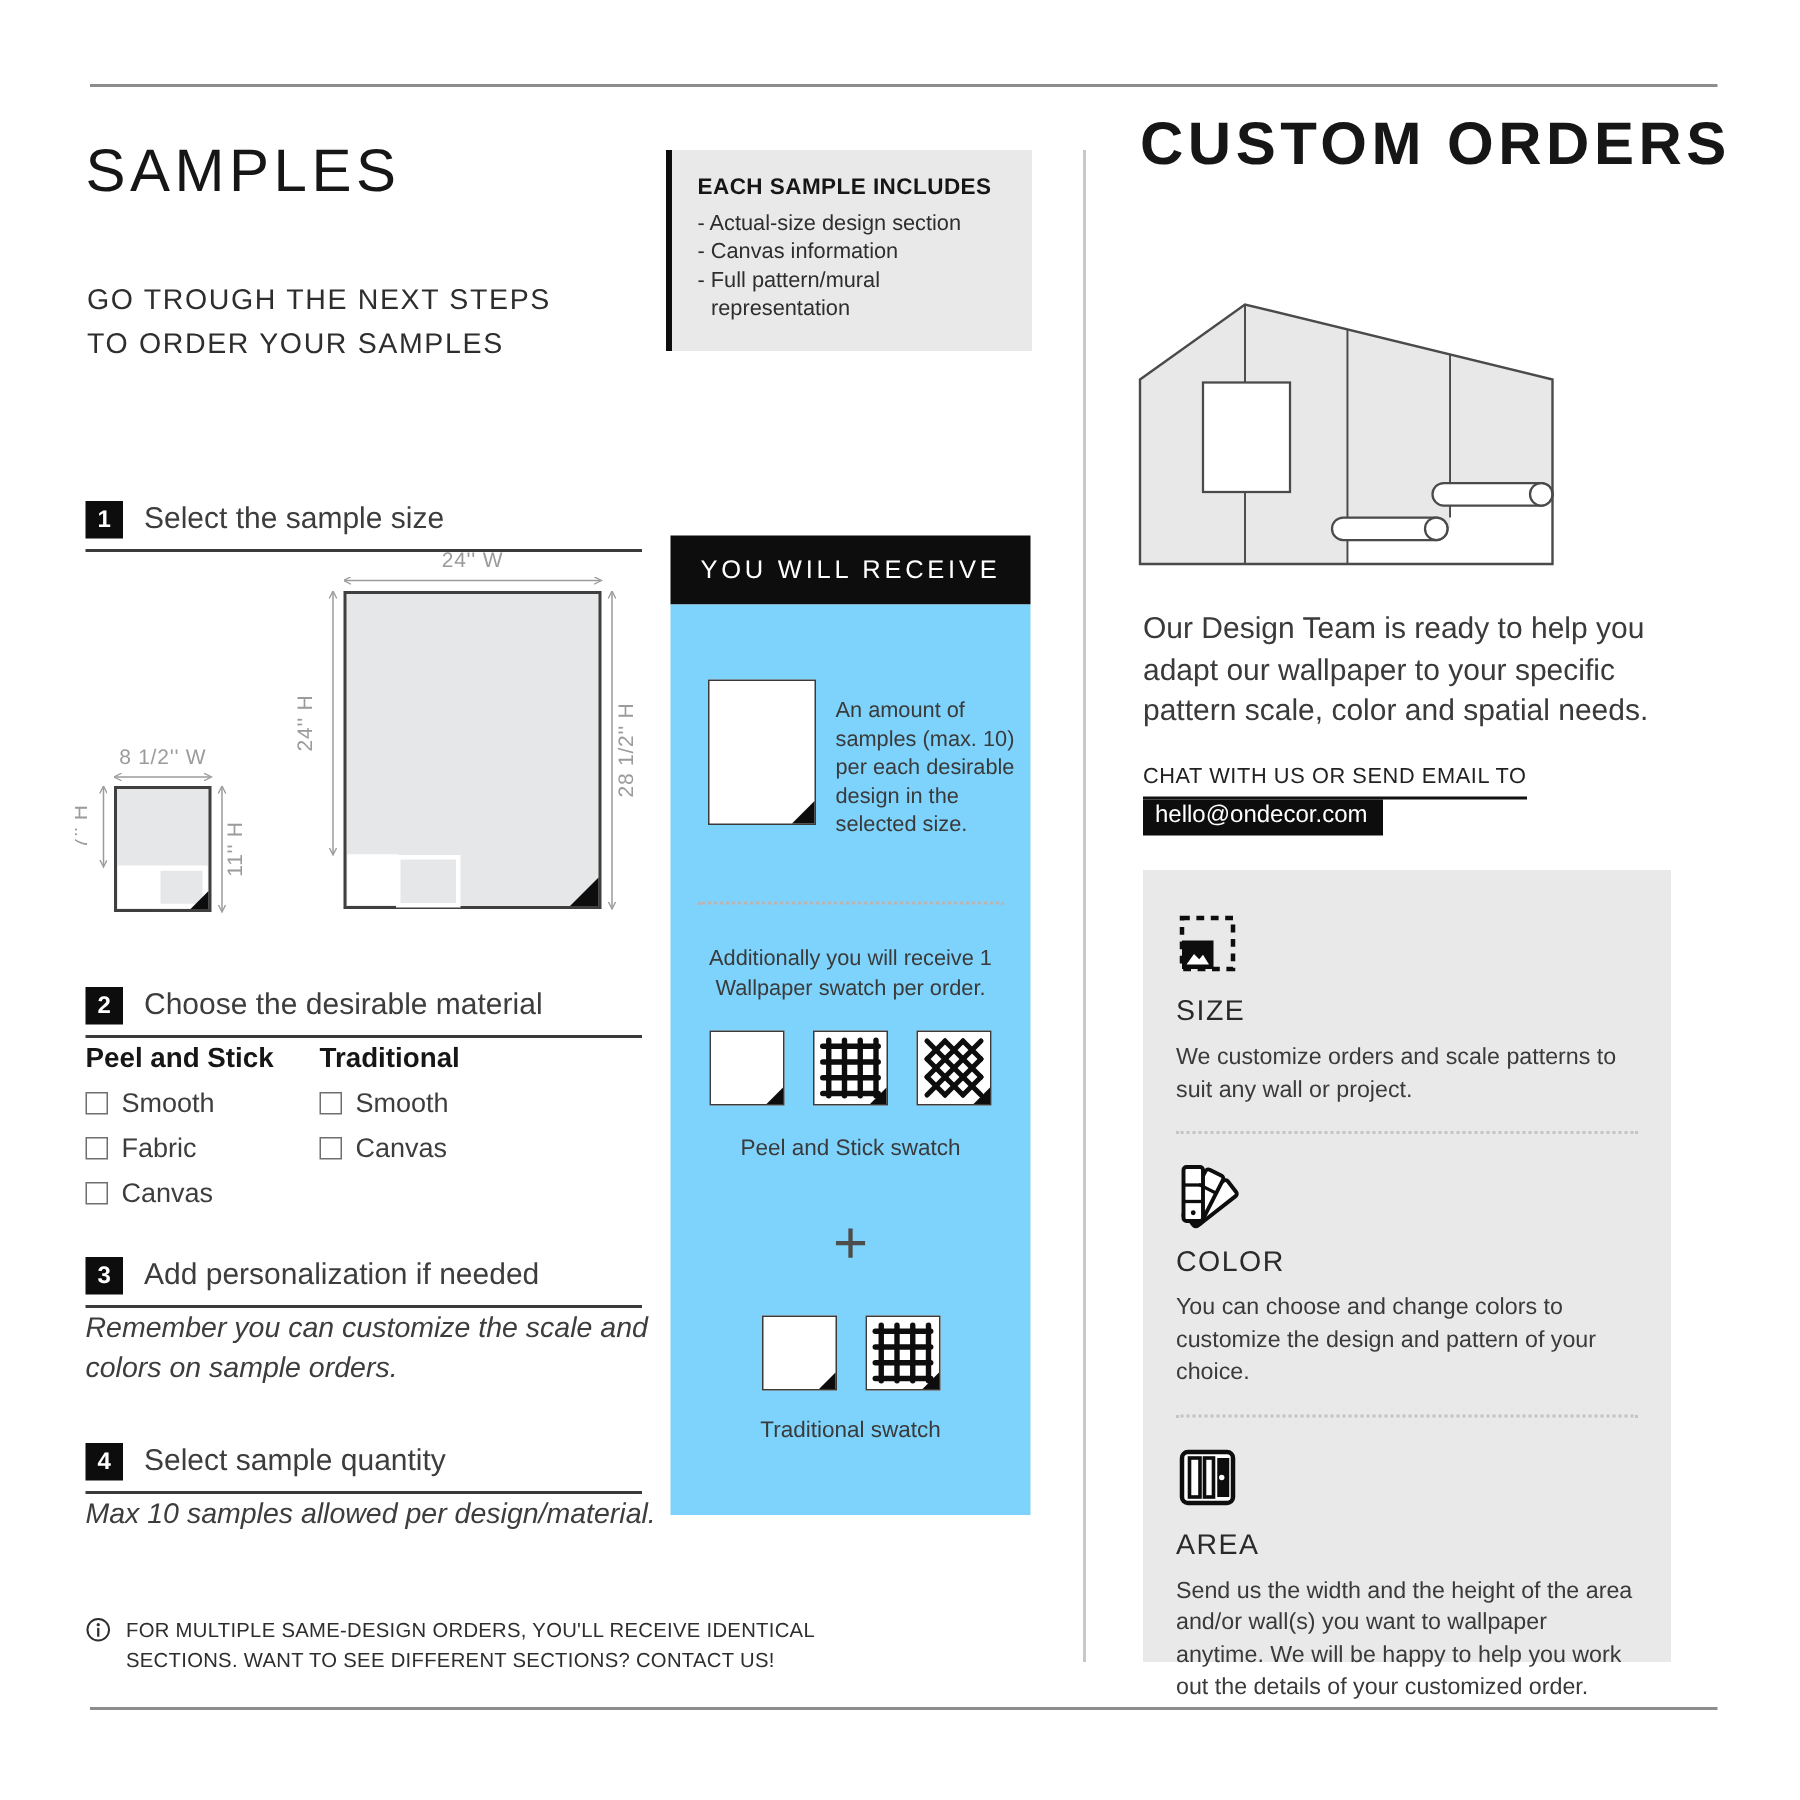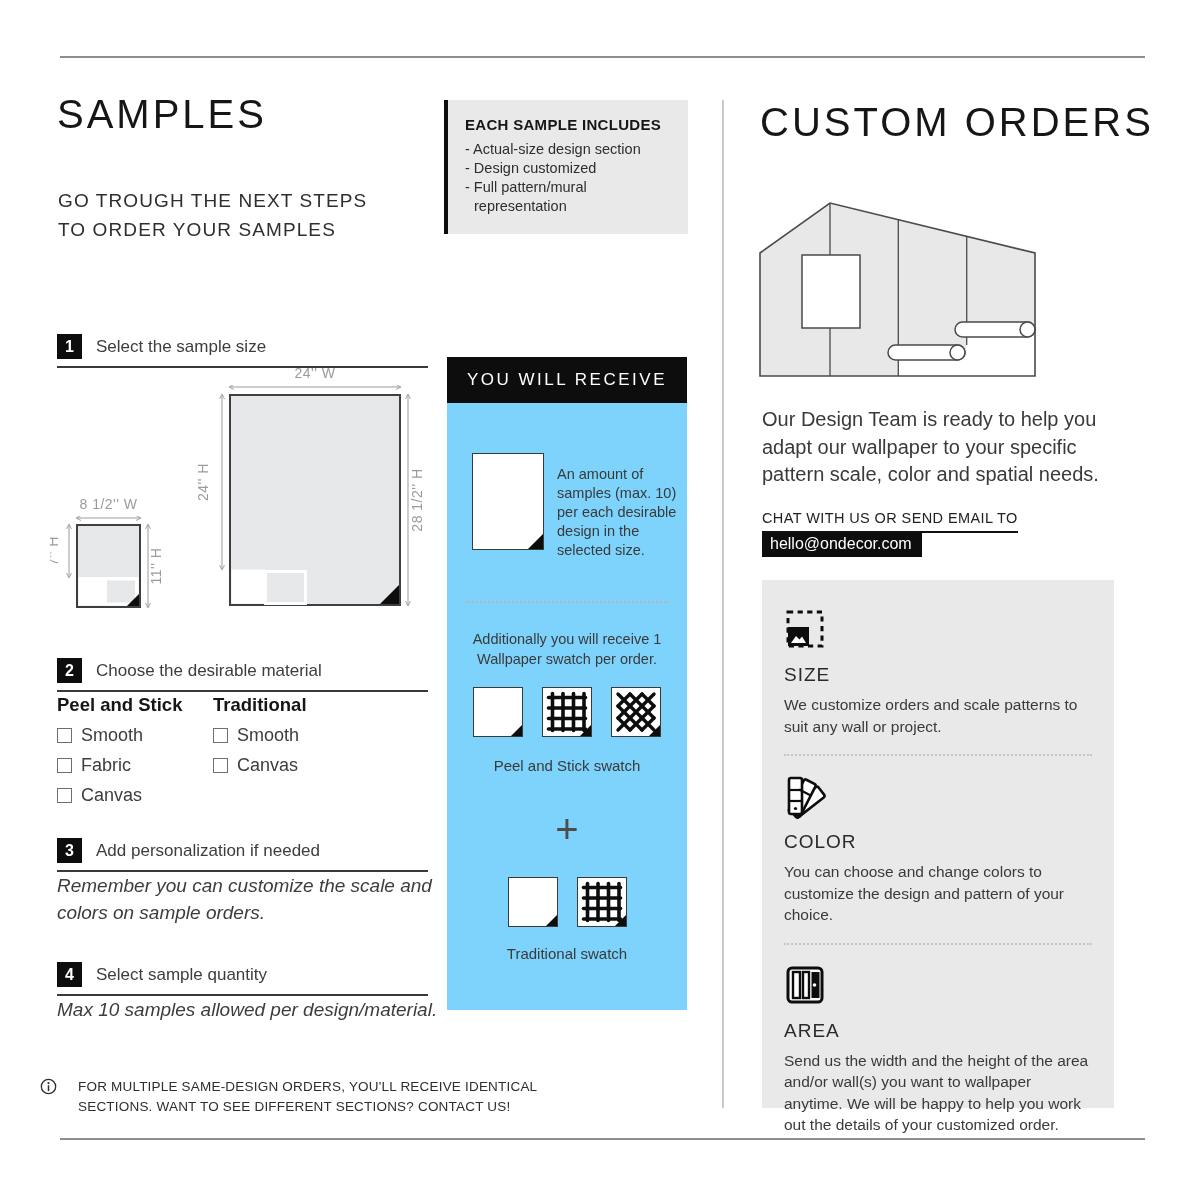--- a/index.html
+++ b/index.html
@@ -6,45 +6,45 @@
   #canvas{position:relative;width:1200px;height:1200px;background:#ffffff;overflow:hidden;
           font-family:"Liberation Sans","DejaVu Sans",sans-serif;color:#3d3d3d;}
   .abs{position:absolute;}
   .rule{position:absolute;left:60px;width:1085px;height:2px;background:#8d8d8d;}
   .rule.top{top:56px;}
   .rule.bottom{top:1138px;}
 
   
   .big-title{position:absolute;margin:0;font-size:40px;font-weight:400;letter-spacing:3px;color:#161616;line-height:48px;}
   #t-samples{left:57px;top:90px;}
-  #t-custom{left:760px;top:98px;}
+  #t-custom{left:760px;top:72px;font-weight:bold;}
 
   .intro{left:58px;top:186px;font-size:19px;letter-spacing:1.1px;line-height:29px;color:#2e2e2e;}
 
   
   .step{position:absolute;left:57px;width:371px;display:flex;align-items:center;gap:14px;
         padding-bottom:7px;border-bottom:2px solid #3a3a3a;}
   .step-num{width:25px;height:25px;background:#0d0d0d;color:#ffffff;font-size:16px;font-weight:700;
             display:flex;align-items:center;justify-content:center;flex:none;}
-  .step-label{font-size:17px;color:#3d3d3d;}
+  .step-label{font-size:20px;color:#3d3d3d;}
 
   .size-diagram{left:50px;top:368px;width:380px;height:255px;}
   .dim{font-size:14px;fill:#9b9b9b;letter-spacing:0.5px;font-family:"Liberation Sans","DejaVu Sans",sans-serif;}
 
   .mat-col{position:absolute;top:694px;}
   #mat-peel{left:57px;} #mat-trad{left:213px;}
   .mat-title{font-size:18.5px;font-weight:700;color:#161616;margin-bottom:6px;}
   .opt{display:flex;align-items:center;gap:9px;margin-top:9px;font-size:18px;color:#3d3d3d;text-align:right;}
   .cb{width:13px;height:13px;border:1.5px solid #6f6f6f;background:#ffffff;flex:none;}
 
   .note{position:absolute;left:57px;font-size:19px;line-height:27px;color:#3d3d3d;font-style:italic;}
   #note3{top:872px;width:378px;}
   #note4{top:996px;width:420px;}
 
-  .footnote{left:40px;top:1077px;display:flex;gap:21px;align-items:flex-start;}
+  .footnote{left:57px;top:1077px;display:flex;gap:10px;align-items:flex-start;}
   .footnote-text{font-size:13.5px;line-height:19.5px;letter-spacing:0.2px;color:#2e2e2e;}
 
   
   .includes{left:444px;top:100px;width:244px;box-sizing:border-box;background:#e9e9e9;
             border-left:4px solid #0d0d0d;padding:16px 12px 18px 17px;}
   .inc-title{font-size:15px;font-weight:700;color:#161616;letter-spacing:0.3px;margin-bottom:7px;}
   .inc-item{font-size:14.5px;line-height:19px;color:#2e2e2e;padding-left:9px;text-indent:-9px;}
   .inc-item::before{content:"- ";}
 
   .ywr-header{left:447px;top:357px;width:240px;height:46px;background:#0d0d0d;color:#ffffff;
@@ -192,21 +192,21 @@
     </svg>
     <div class="footnote-text">
       <div>FOR MULTIPLE SAME-DESIGN ORDERS, YOU'LL RECEIVE IDENTICAL</div>
       <div>SECTIONS. WANT TO SEE DIFFERENT SECTIONS? CONTACT US!</div>
     </div>
   </div>
 
   <div class="abs includes">
     <div class="inc-title">EACH SAMPLE INCLUDES</div>
     <div class="inc-item">Actual-size design section</div>
-    <div class="inc-item">Design customized</div>
+    <div class="inc-item">Canvas information</div>
     <div class="inc-item">Full pattern/mural representation</div>
   </div>
 
   <div class="abs ywr-header">YOU WILL RECEIVE</div>
 
   <div class="abs ywr-panel">
     <div class="sheet-icon fold"></div>
     <div class="samples-text">An amount of samples (max. 10) per each desirable design in the selected size.</div>
     <div class="dotted" style="top:198px"></div>
     <div class="additional">Additionally you will receive 1 Wallpaper swatch per order.</div>

